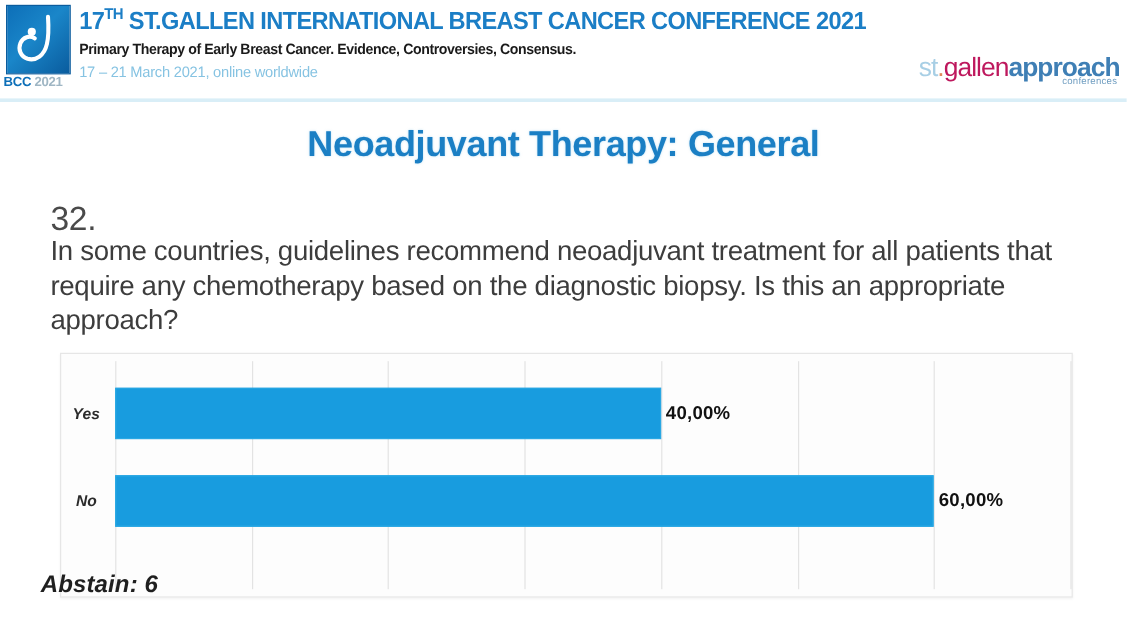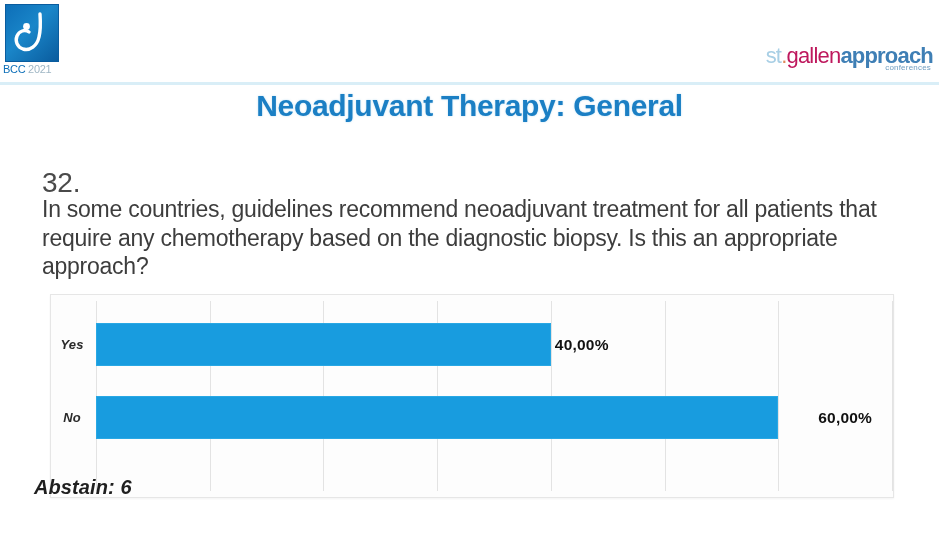--- a/index.html
+++ b/index.html
@@ -46,21 +46,21 @@
     border: 1px solid #0a5c9e;
     box-sizing: border-box;
     overflow: hidden;
   }
   .logo-square svg { position:absolute; left:0; top:0; }
   .logo-caption {
     position: absolute;
     left: 0; top: 58px;
     width: 58px;
     font-size: 11px;
-    font-weight: normal;
+    font-weight: bold;
     letter-spacing: -0.3px;
     line-height: 14px;
     white-space: nowrap;
     font-family: "Liberation Sans", sans-serif;
   }
   .logo-caption .bcc { color: #0d6fb8; }
   .logo-caption .yr  { color: #9fb6c4; }
 
   .head-texts {
     position: absolute;
@@ -134,21 +134,21 @@
     letter-spacing: 0.2px;
     color: #6f9dc0;
     white-space: nowrap;
     filter: blur(0.4px);
   }
 
   
   .slide-title {
     position: absolute;
     left: 0;
-    top: 89px;
+    top: 104px;
     width: 939px;
     text-align: center;
     color: #1b7fc4;
     font-size: 30px;
     font-weight: bold;
     letter-spacing: -0.3px;
     text-shadow: 0 0 2px rgba(120,190,230,0.55);
   }
 
   
@@ -207,21 +207,21 @@
   }
   .bar-row {
     position: absolute;
     left: 0;
     right: 0;
     height: 43px;
     display: flex;
     align-items: center;
   }
   .bar-row.r0 { top: 22px; }
-  .bar-row.r1 { top: 95px; gap: 36px; }
+  .bar-row.r1 { top: 95px; }
   .cat-label {
     position: absolute;
     left: -45px;
     width: 42px;
     text-align: center;
     font-size: 13px;
     font-weight: bold;
     font-style: italic;
     color: #2b2b2b;
     letter-spacing: 0.1px;
@@ -264,20 +264,25 @@
           <path d="M34 9 C34 9 35 24 33 32 C31 41 24 46 17 44 C11 42 9 36 11 31 C13 26 19 24 23 27" fill="none" stroke="#ffffff" stroke-width="3.4" stroke-linecap="round"></path>
           <circle cx="20.5" cy="21.5" r="3.4" fill="#ffffff"></circle>
         </svg>
       </div>
       <div class="logo-caption">
         <span class="bcc">BCC</span>
         <span class="yr">2021</span>
       </div>
     </div>
 
+    <div class="head-texts">
+      <div class="head-line1"><span>17</span><span class="sup">TH</span><span> ST.GALLEN INTERNATIONAL BREAST CANCER CONFERENCE 2021</span></div>
+      <div class="head-line2">Primary Therapy of Early Breast Cancer. Evidence, Controversies, Consensus.</div>
+      <div class="head-line3">17 – 21 March 2021, online worldwide</div>
+    </div>
 
     <div class="sponsor-logo">
       <div class="sponsor-main"><span class="st">st</span><span class="dot">.</span><span class="gallen">gallen</span><span class="onco">approach</span></div>
       <div class="sponsor-sub">conferences</div>
     </div>
 
   </div>
 </div>
 
 <div class="slide-title">Neoadjuvant Therapy: General</div>

